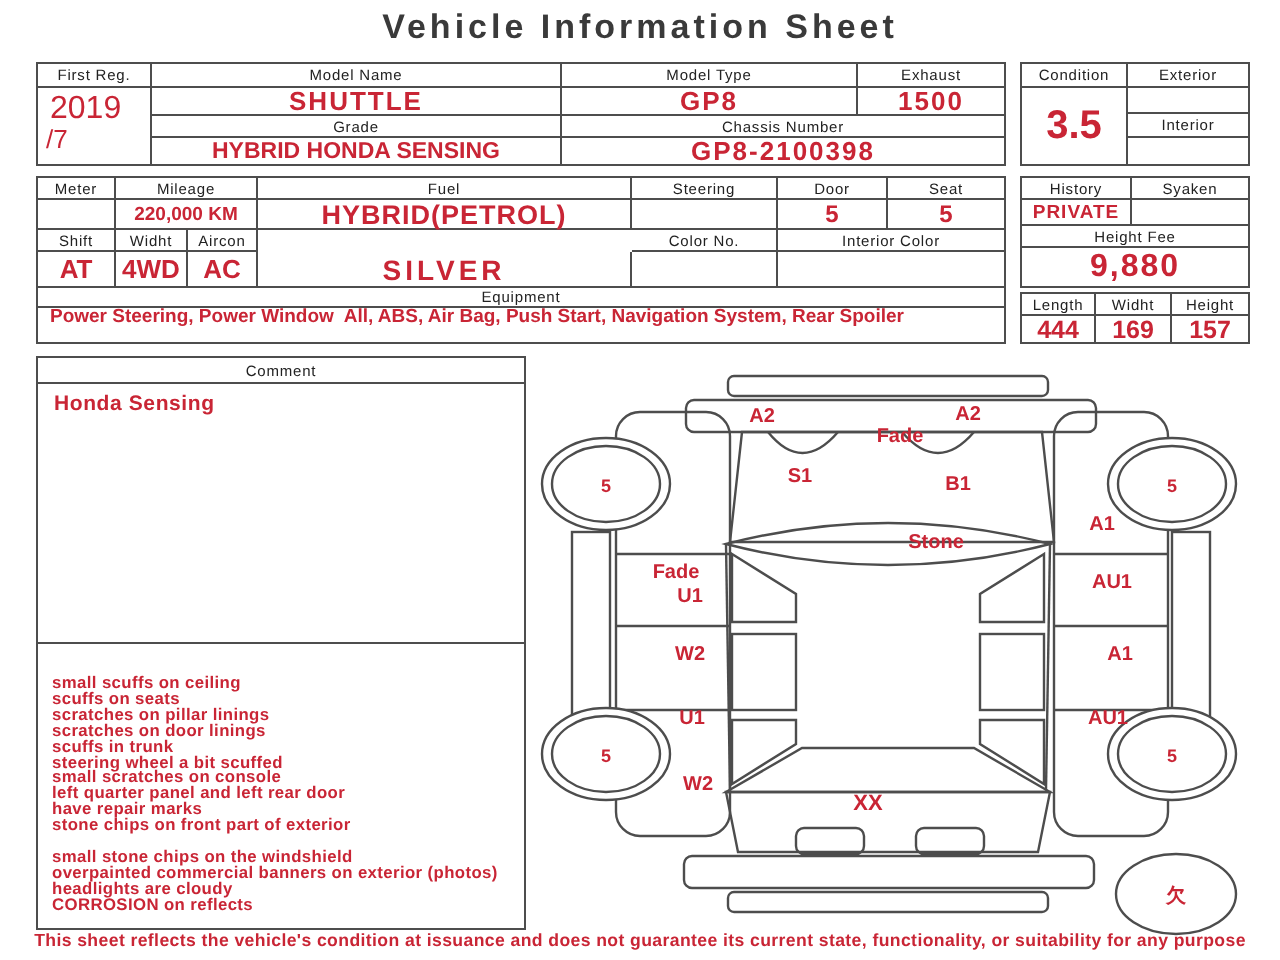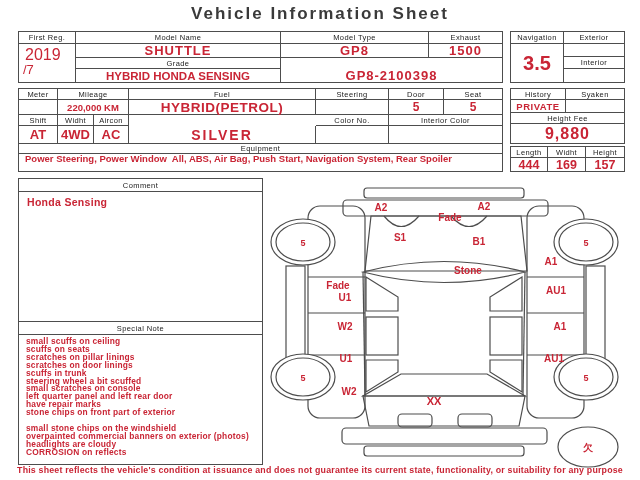--- a/index.html
+++ b/index.html
@@ -39,25 +39,26 @@
     <div style="font-size:13px;line-height:13px;padding-left:4px;">/7</div>
   </div>
   <div class="cell val br bb" style="left:57px;top:12px;width:205px;height:14px;font-size:13px;letter-spacing:1px;">SHUTTLE</div>
   <div class="cell lbl br bb" style="left:57px;top:0;width:205px;height:12px;">Model Name</div>
   <div class="cell lbl br bb" style="left:262px;top:0;width:148px;height:12px;">Model Type</div>
   <div class="cell val br bb" style="left:262px;top:12px;width:148px;height:14px;font-size:13px;letter-spacing:1px;">GP8</div>
   <div class="cell lbl bb" style="left:410px;top:0;width:73px;height:12px;">Exhaust</div>
   <div class="cell val bb" style="left:410px;top:12px;width:73px;height:14px;font-size:13px;letter-spacing:1px;">1500</div>
   <div class="cell lbl br bb" style="left:57px;top:26px;width:205px;height:11px;">Grade</div>
   <div class="cell val br" style="left:57px;top:37px;width:205px;height:13px;font-size:11.5px;">HYBRID HONDA SENSING</div>
+  <div class="cell lbl bb" style="left:262px;top:26px;width:221px;height:11px;">Chassis Number</div>
   <div class="cell val" style="left:262px;top:37px;width:221px;height:13px;font-size:13px;letter-spacing:1px;">GP8-2100398</div>
 </div>
 
 <div class="panel" style="left:510px;top:31px;width:115px;height:52px;">
-  <div class="cell lbl br bb" style="left:0;top:0;width:53px;height:12px;">Navigation</div>
+  <div class="cell lbl br bb" style="left:0;top:0;width:53px;height:12px;">Condition</div>
   <div class="cell val br" style="left:0;top:12px;width:53px;height:38px;font-size:20px;">3.5</div>
   <div class="cell lbl bb" style="left:53px;top:0;width:60px;height:12px;">Exterior</div>
   <div class="cell val bb" style="left:53px;top:12px;width:60px;height:13px;font-size:10px;"></div>
   <div class="cell lbl bb" style="left:53px;top:25px;width:60px;height:12px;">Interior</div>
   <div class="cell val" style="left:53px;top:37px;width:60px;height:13px;font-size:10px;"></div>
 </div>
 
 <div class="panel" style="left:18px;top:88px;width:485px;height:84px;">
   <div class="cell lbl br bb" style="left:0;top:0;width:39px;height:11px;">Meter</div>
   <div class="cell val br bb" style="left:0;top:11px;width:39px;height:15px;font-size:10px;"></div>
@@ -105,21 +106,20 @@
   <div class="cell lbl bb" style="left:75px;top:0;width:38px;height:11px;">Height</div>
   <div class="cell val" style="left:75px;top:11px;width:38px;height:13px;font-size:12.5px;">157</div>
 </div>
 
 <div class="panel" style="left:18px;top:178px;width:245px;height:144px;">
   <div class="boxhdr">Comment</div>
   <div class="abs" style="left:8px;top:17px;right:6px;color:var(--red);font-weight:bold;font-size:10.5px;letter-spacing:.3px;">Honda Sensing</div>
 </div>
 
 <div class="panel" style="left:18px;top:321px;width:245px;height:144px;">
-  <div class="boxhdr">Special Note</div>
   <div class="notes">
     <div>small scuffs on ceiling</div>
     <div>scuffs on seats</div>
     <div>scratches on pillar linings</div>
     <div>scratches on door linings</div>
     <div>scuffs in trunk</div>
     <div>steering wheel a bit scuffed</div>
     <div>small scratches on console</div>
     <div>left quarter panel and left rear door</div>
     <div>have repair marks</div>

